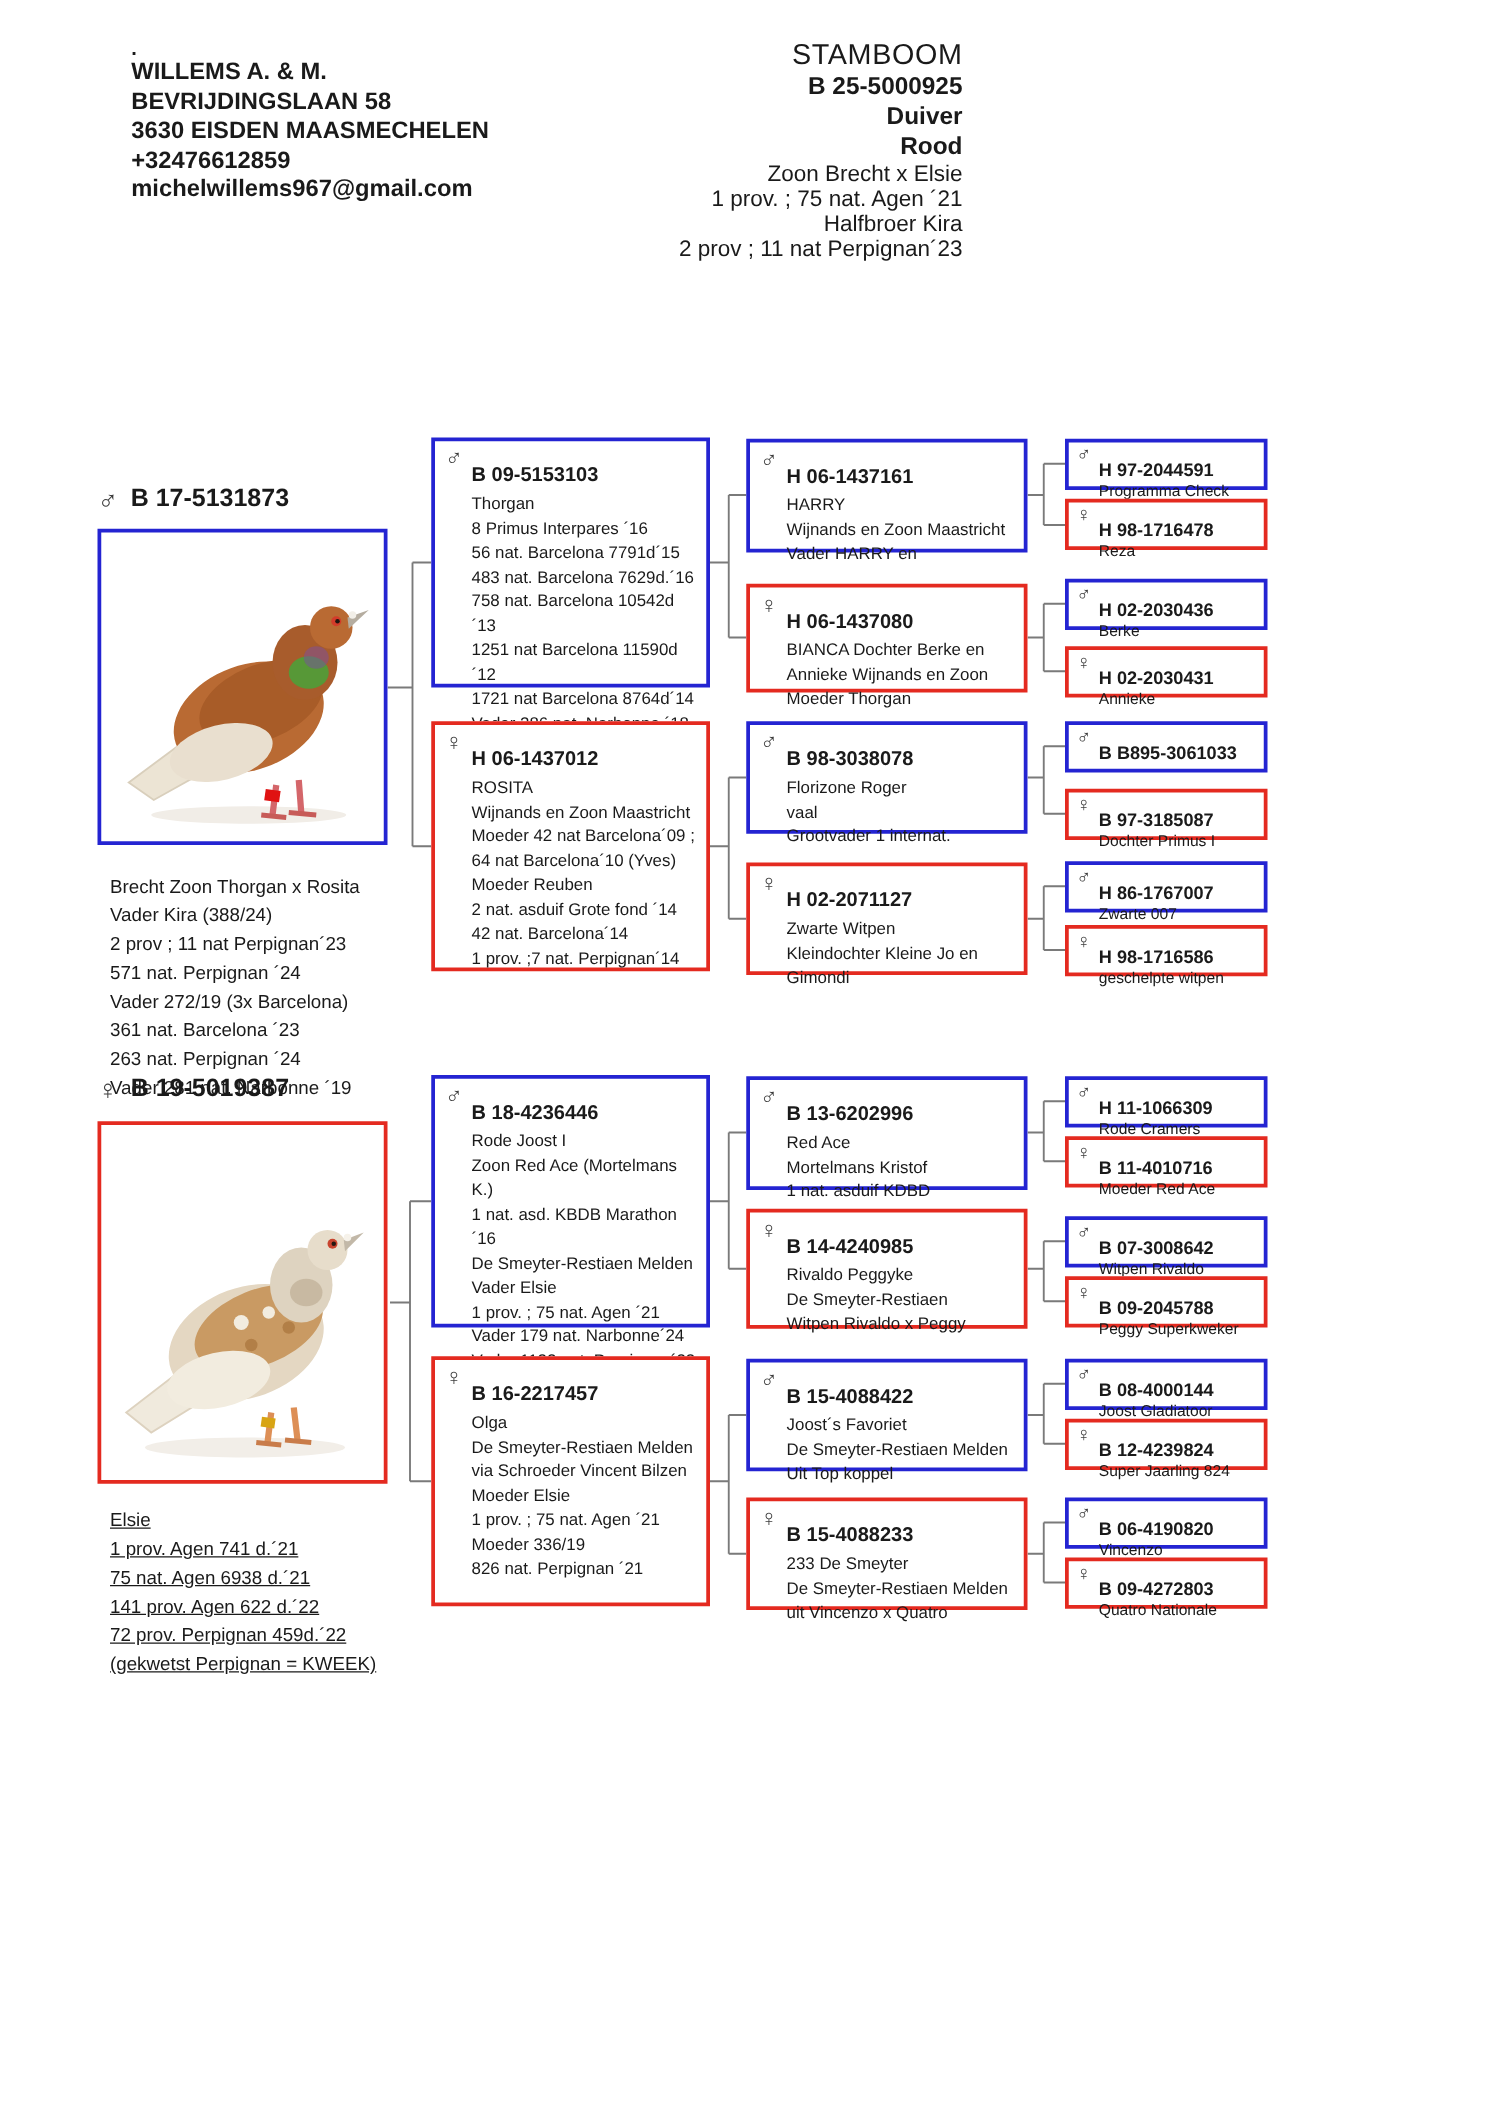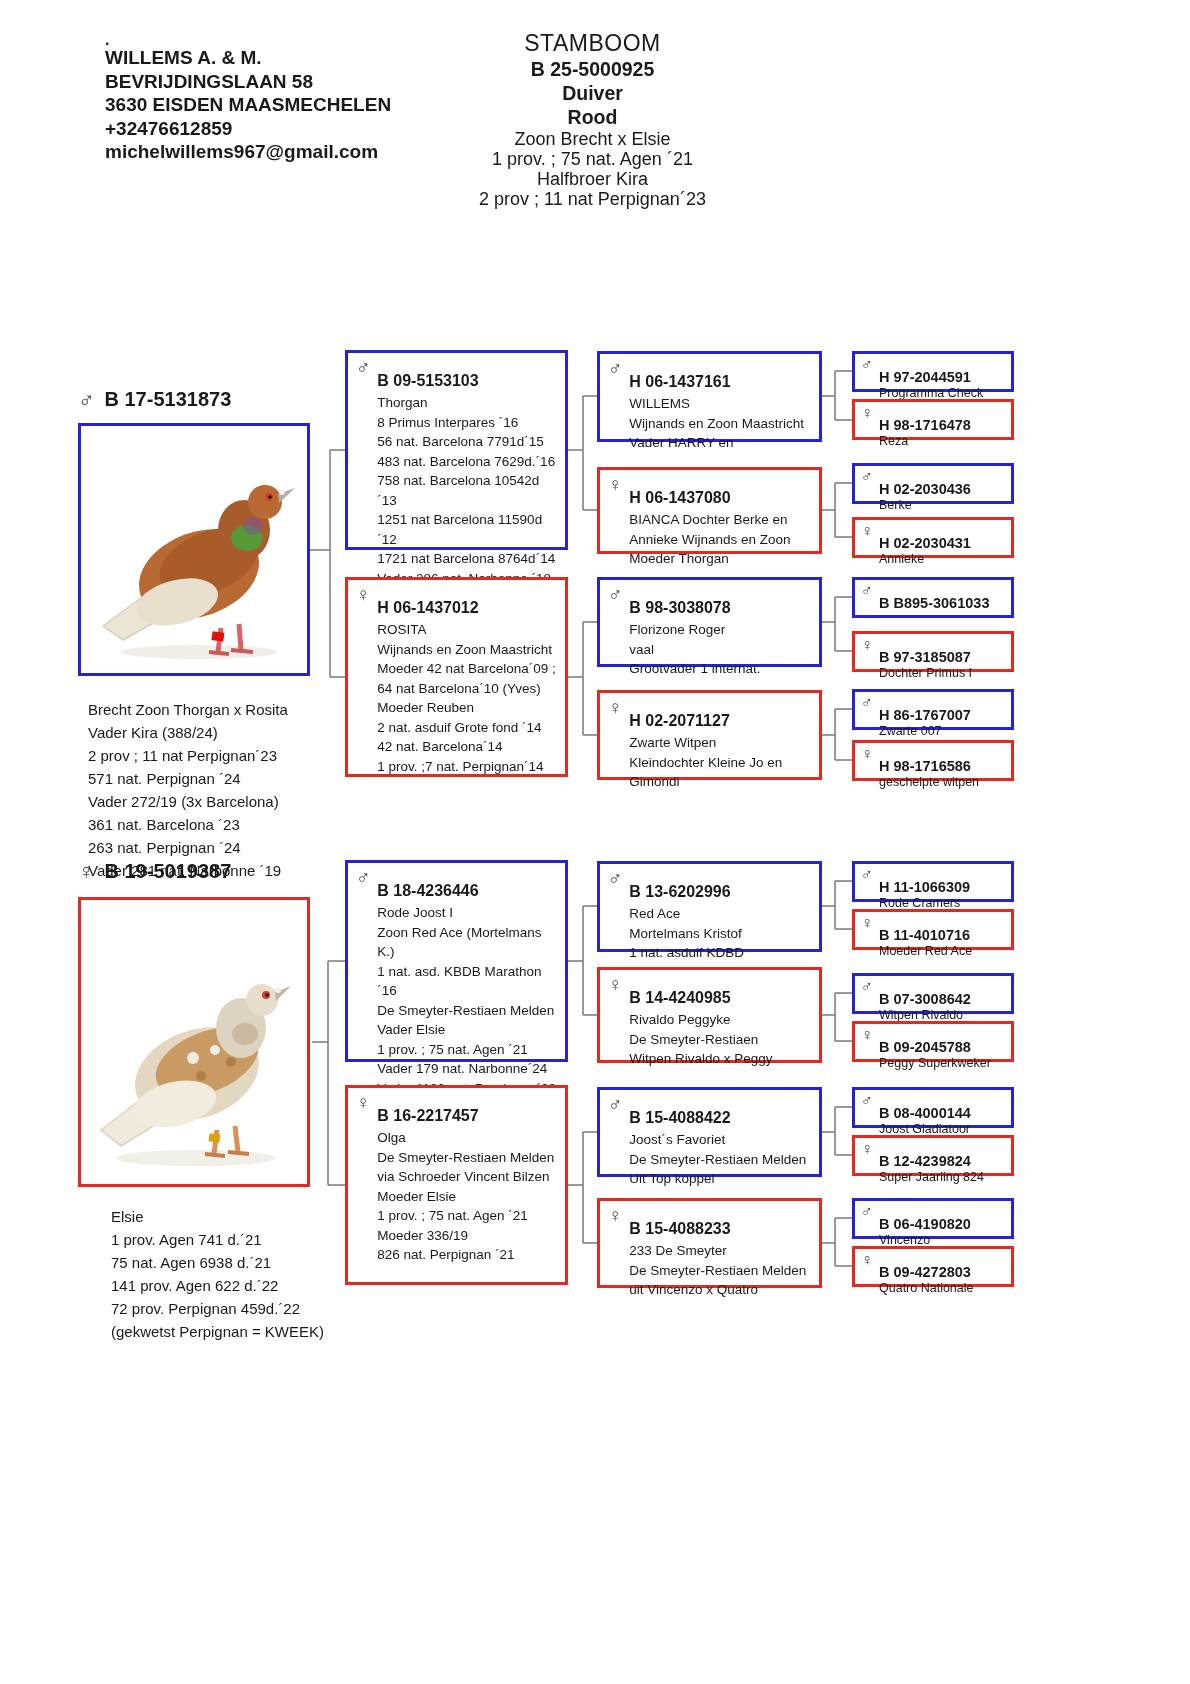--- a/index.html
+++ b/index.html
@@ -4,21 +4,21 @@
 <style>
   html,body{margin:0;padding:0;background:#ffffff;}
   .canvas{
     position:relative;width:1190px;height:1684px;background:#fff;overflow:hidden;
     font-family:"Liberation Sans",sans-serif;color:#1a1a1a;
   }
   .wires{position:absolute;left:0;top:0;pointer-events:none;}
   
   .owner{position:absolute;left:105px;top:34px;font-weight:bold;font-size:19px;line-height:23.5px;}
   .owner div:first-child{font-size:16px;line-height:12px;}
-  .chead{position:absolute;left:415px;top:30px;width:355px;text-align:center;}
+  .chead{position:absolute;left:415px;top:30px;width:355px;text-align:right;}
   .chead .t1{font-size:23px;line-height:27px;letter-spacing:.5px;}
   .chead .t2{font-size:19.5px;font-weight:bold;line-height:24px;}
   .chead .t3{font-size:18px;line-height:20px;}
   
   .slabel{position:absolute;display:flex;align-items:center;gap:10px;font-weight:bold;font-size:20px;}
   .slabel .sym{font-size:22px;}
   .photo{position:absolute;background:#fff;border:3px solid #000;box-sizing:border-box;}
   .caption{position:absolute;font-size:15px;line-height:23px;}
   
   .box{position:absolute;background:#fff;border:3px solid #000;box-sizing:border-box;
@@ -133,21 +133,21 @@
       <circle cx="181" cy="100" r="16" fill="#e7ddcb"></circle>
       <polygon points="194,92 210,86 195,101" fill="#c2b8a8"></polygon>
       <circle cx="197" cy="90" r="3" fill="#f6f2ea"></circle>
       <circle cx="185" cy="95" r="4" fill="#c8442e"></circle>
       <circle cx="186" cy="95" r="1.8" fill="#241812"></circle>
       <path d="M136,230 L133,254 M154,226 L157,252" stroke="#dd8f56" stroke-width="5" fill="none"></path>
       <path d="M124,254 L144,256 M147,252 L168,254" stroke="#c97c4a" stroke-width="4" fill="none"></path>
       <rect x="128" y="234" width="11" height="8" fill="#d8a414" transform="rotate(8 133 238)"></rect>
     </svg>
   </div>
-  <div class="caption" style="left:111px;top:1205px;">
+  <div class="caption" style="left:88px;top:1205px;text-decoration:underline;">
       <div>Elsie</div>
       <div>1 prov. Agen 741 d.´21</div>
       <div>75 nat. Agen 6938 d.´21</div>
       <div>141 prov. Agen 622 d.´22</div>
       <div>72 prov. Perpignan 459d.´22</div>
       <div>(gekwetst Perpignan = KWEEK)</div>
     </div>
 
   <div class="box male" style="left: 345px; top: 350px; width: 223px; height: 200px; border-color: rgb(36, 36, 210);">
     <span class="sym">♂</span>
@@ -211,21 +211,21 @@
           <div>826 nat. Perpignan ´21</div>
         </div>
       </div>
   </div>
 
   <div class="box male" style="left: 597px; top: 351px; width: 225px; height: 91px; border-color: rgb(36, 36, 210);">
     <span class="sym">♂</span>
     <div class="bt">
         <div class="ring">H 06-1437161</div>
       <div class="lines">
-          <div>WILLEMS</div>
+          <div>HARRY</div>
           <div>Wijnands en Zoon Maastricht</div>
           <div>Vader HARRY en</div>
         </div>
       </div>
   </div>
   <div class="box female" style="left: 597px; top: 467px; width: 225px; height: 87px; border-color: rgb(228, 42, 32);">
     <span class="sym">♀</span>
     <div class="bt">
         <div class="ring">H 06-1437080</div>
       <div class="lines">

